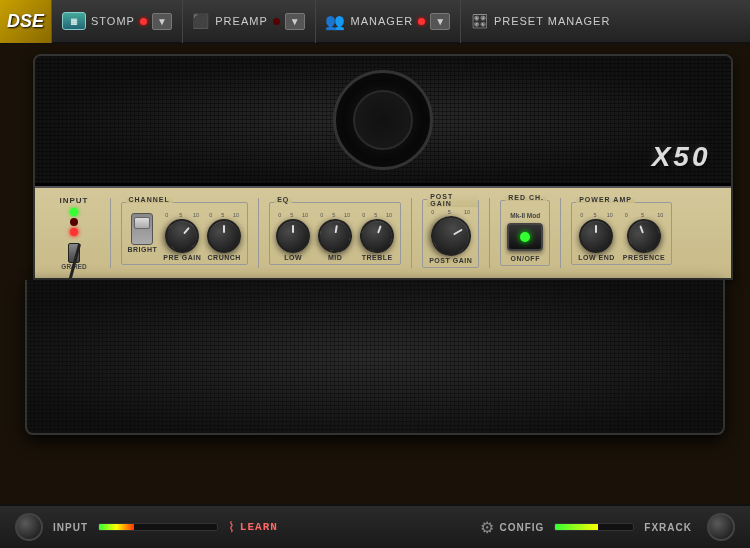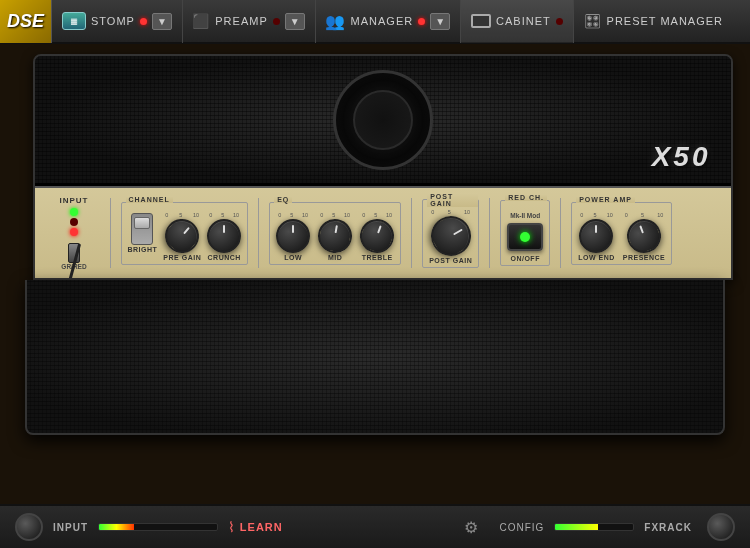--- a/index.html
+++ b/index.html
@@ -488,42 +488,42 @@
     .learn-icon {
       color: #ff6666;
       font-size: 14px;
     }
 
     .learn-label {
       color: #ff6666;
       font-size: 11px;
       font-weight: bold;
       letter-spacing: 1px;
+      font-family: Liberation Mono, monospace;
     }
 
     .spacer { flex: 1; }
 
     .config-btn {
       display: flex;
       align-items: center;
       gap: 5px;
       cursor: pointer;
     }
 
     .gear-icon {
       font-size: 16px;
       color: #888;
     }
 
     .config-label {
       color: #aaa;
       font-size: 10px;
-      font-weight: normal;
+      font-weight: bold;
       letter-spacing: 1px;
-      margin-left: 16px;
     }
 
     .output-meter {
       flex: 1;
       height: 8px;
       background: #111;
       border: 1px solid #333;
       border-radius: 2px;
       overflow: hidden;
       max-width: 80px;
@@ -591,25 +591,20 @@
     <span class="nav-dropdown">▼</span>
   </div>
 
   <div class="nav-item">
     <span class="poweramp-icon">👥</span>
     <span class="nav-label">MANAGER</span>
     <div class="nav-led"></div>
     <span class="nav-dropdown">▼</span>
   </div>
 
-  <div class="nav-item active">
-    <div class="cabinet-icon"></div>
-    <span class="nav-label">CABINET</span>
-    <div class="nav-led off" style="background:#550000;box-shadow:none;"></div>
-  </div>
 
 
   <div class="nav-item" style="border-right:none;">
     <span class="preset-icon">🎛</span>
     <span class="nav-label">PRESET MANAGER</span>
   </div>
 </div>
 
 <div class="main-area">
 

